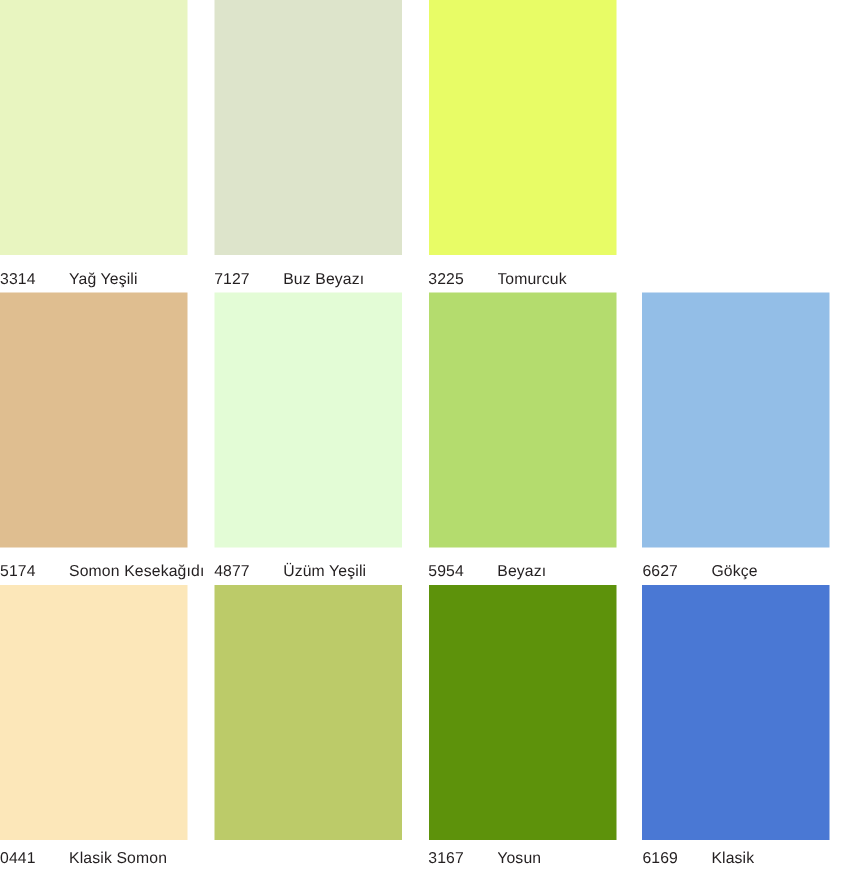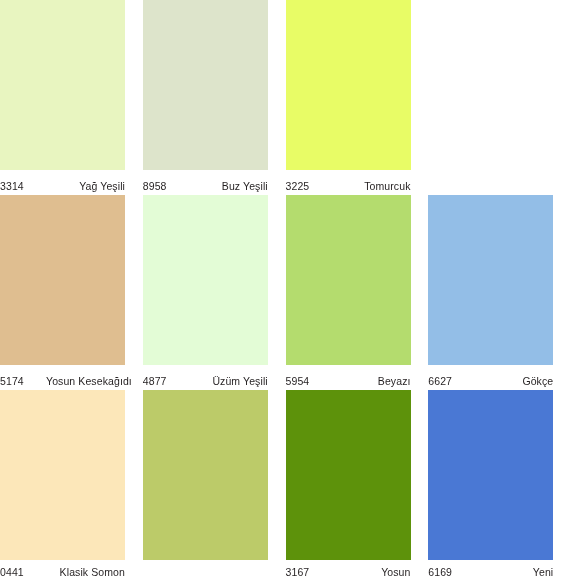--- a/index.html
+++ b/index.html
@@ -62,21 +62,20 @@
   }
   .swatch-code {
     width: 46px;
     flex: none;
     text-align: left;
     font-size: 10.5px;
     color: #231f20;
   }
   .swatch-name {
     flex: 1 1 auto;
-    text-align: right;
     padding-right: 11px;
     font-size: 10.5px;
     color: #231f20;
     overflow: hidden;
   }
 </style>
 </head>
 <body>
 
 <div class="palette">
@@ -87,43 +86,43 @@
       <div class="swatch-chip" style="background-color: rgb(232, 245, 192);"></div>
       <div class="swatch-caption">
         <span class="swatch-code">3314</span>
         <span class="swatch-name">Yağ Yeşili</span>
       </div>
     </div>
 
     <div class="swatch-cell">
       <div class="swatch-chip" style="background-color: rgb(221, 228, 203);"></div>
       <div class="swatch-caption">
-        <span class="swatch-code">8958</span>
-        <span class="swatch-name">Buz Yeşili</span>
+        <span class="swatch-code">7127</span>
+        <span class="swatch-name">Buz Beyazı</span>
       </div>
     </div>
 
     <div class="swatch-cell">
       <div class="swatch-chip" style="background-color: rgb(232, 252, 102);"></div>
       <div class="swatch-caption">
         <span class="swatch-code">3225</span>
         <span class="swatch-name">Tomurcuk</span>
       </div>
     </div>
 
 
   </div>
 
   <div class="palette-row row-2">
 
     <div class="swatch-cell">
       <div class="swatch-chip" style="background-color: rgb(223, 190, 144);"></div>
       <div class="swatch-caption">
         <span class="swatch-code">5174</span>
-        <span class="swatch-name">Yosun Kesekağıdı</span>
+        <span class="swatch-name">Somon Kesekağıdı</span>
       </div>
     </div>
 
     <div class="swatch-cell">
       <div class="swatch-chip" style="background-color: rgb(227, 252, 214);"></div>
       <div class="swatch-caption">
         <span class="swatch-code">4877</span>
         <span class="swatch-name">Üzüm Yeşili</span>
       </div>
     </div>
@@ -165,19 +164,19 @@
       <div class="swatch-caption">
         <span class="swatch-code">3167</span>
         <span class="swatch-name">Yosun</span>
       </div>
     </div>
 
     <div class="swatch-cell">
       <div class="swatch-chip" style="background-color: rgb(74, 120, 212);"></div>
       <div class="swatch-caption">
         <span class="swatch-code">6169</span>
-        <span class="swatch-name">Yeni</span>
+        <span class="swatch-name">Klasik</span>
       </div>
     </div>
 
   </div>
 
 </div>
 
 </body></html>

